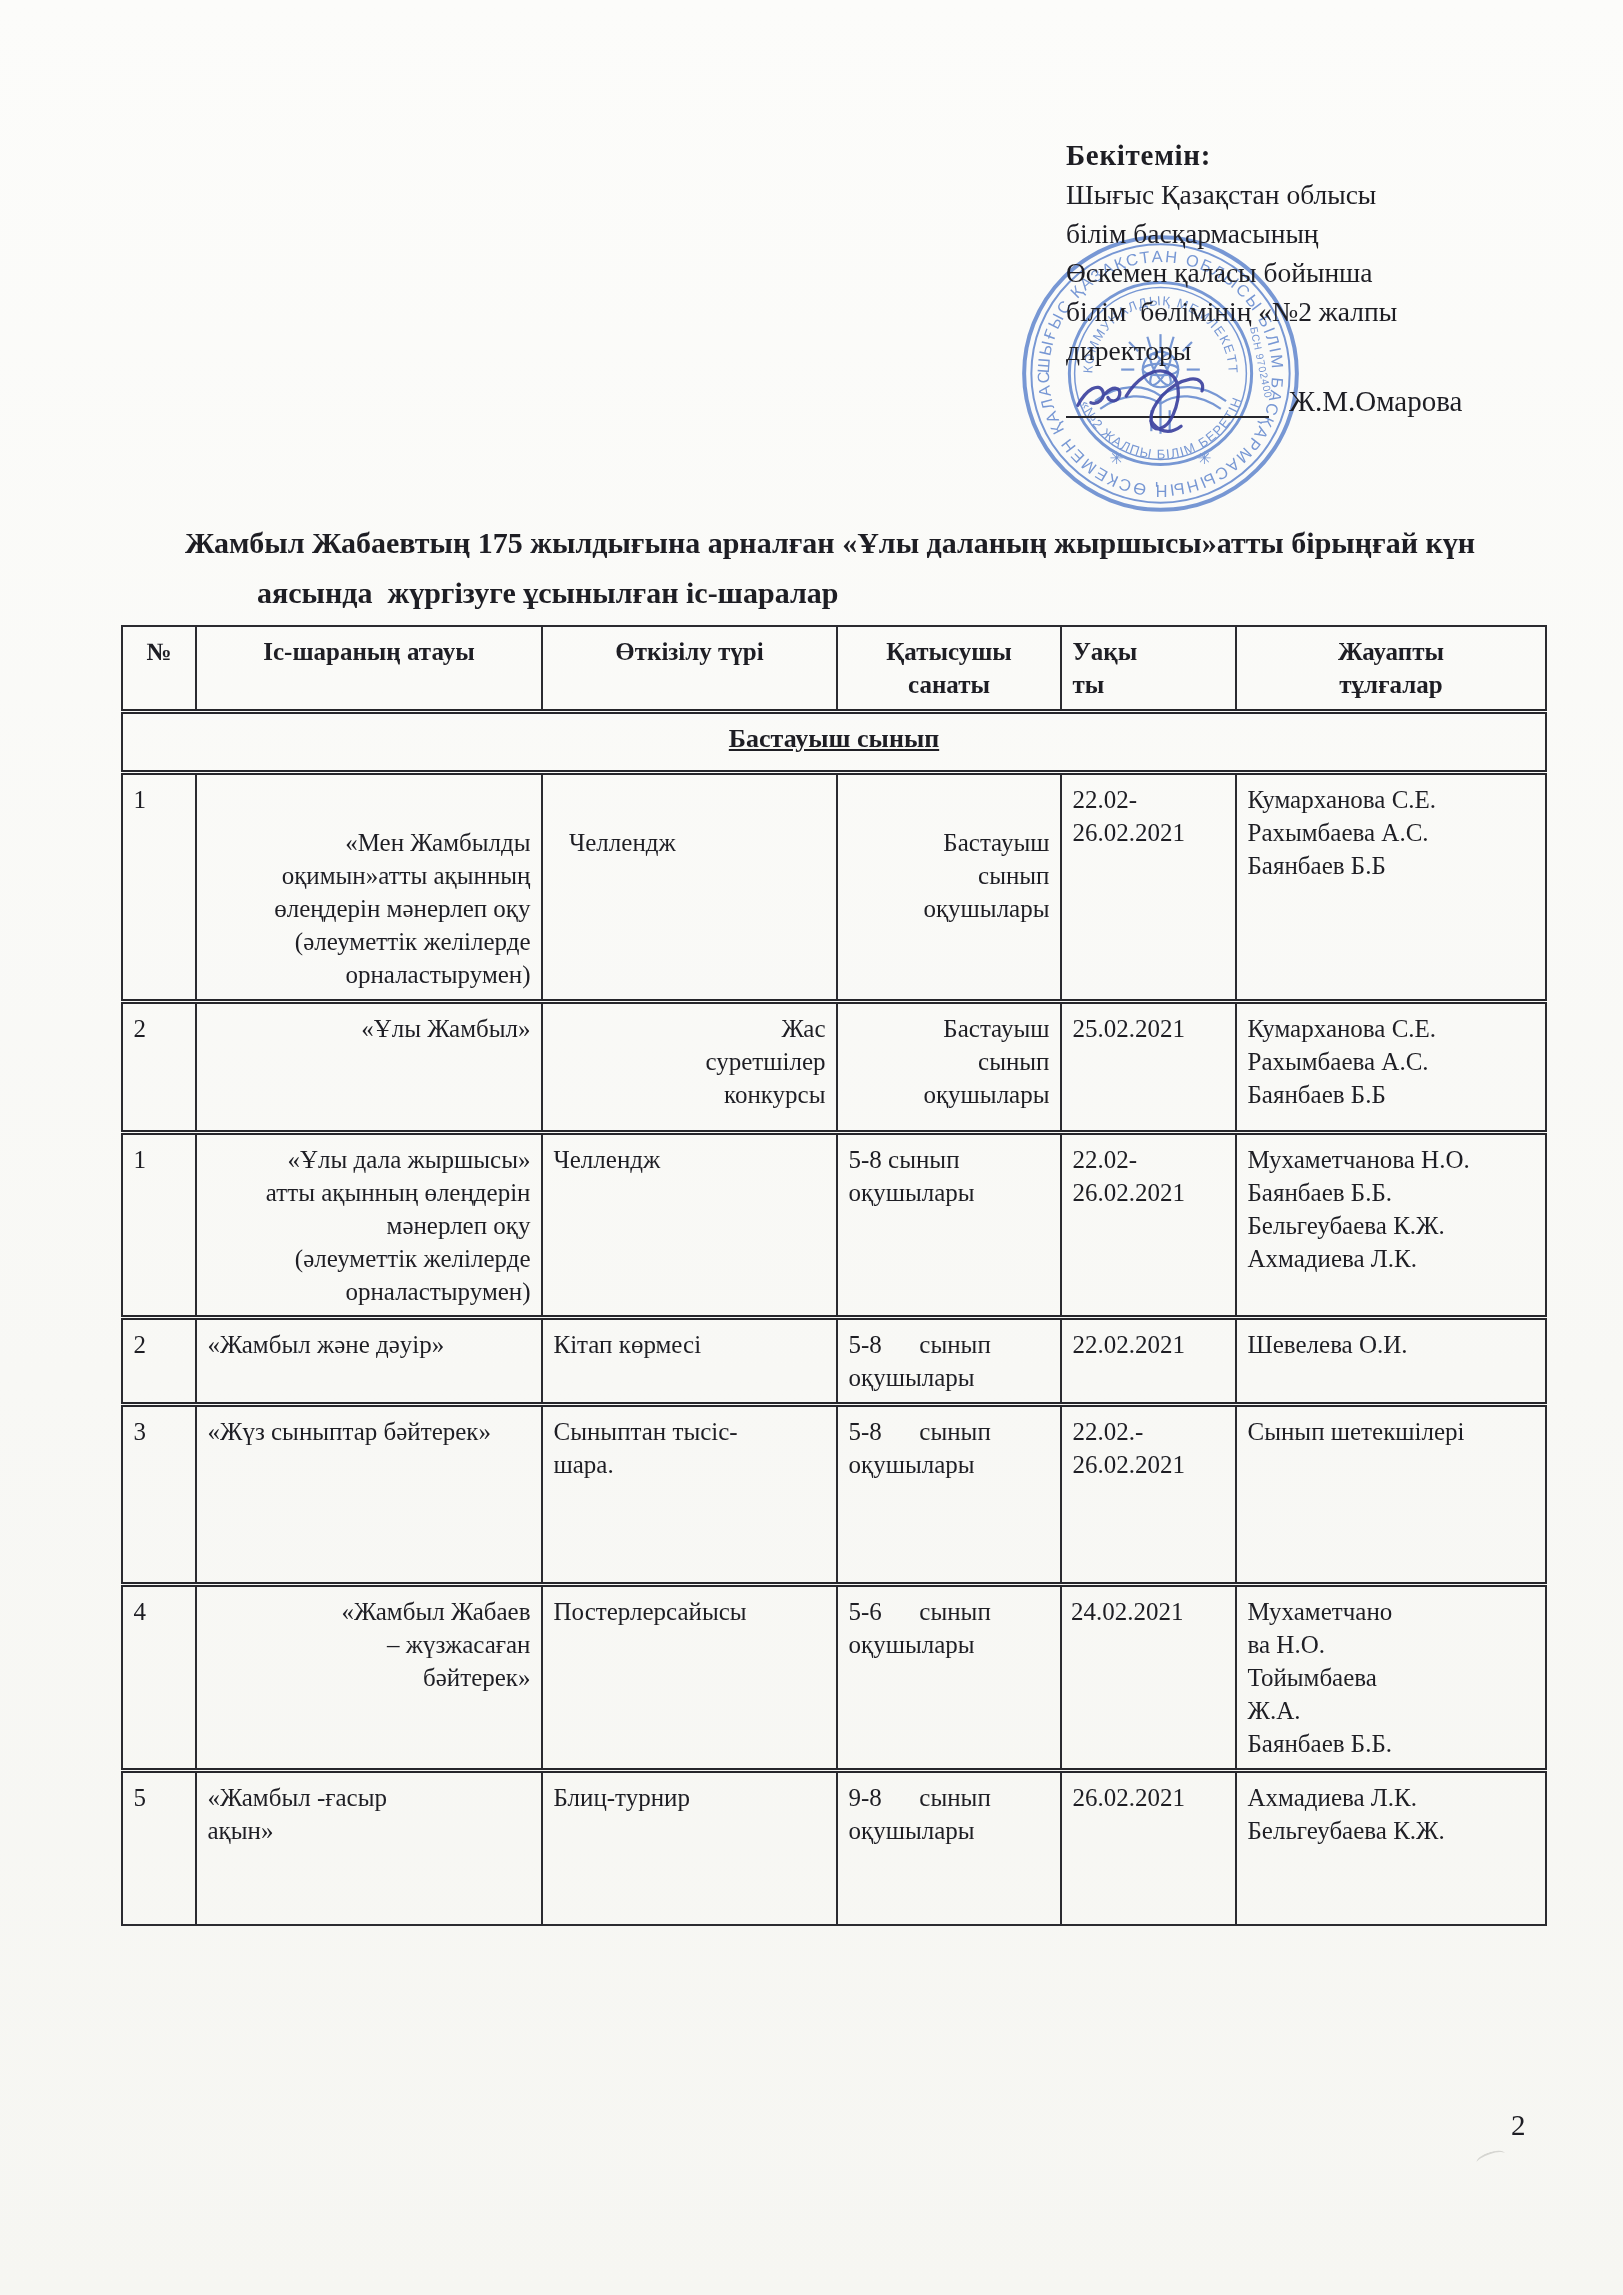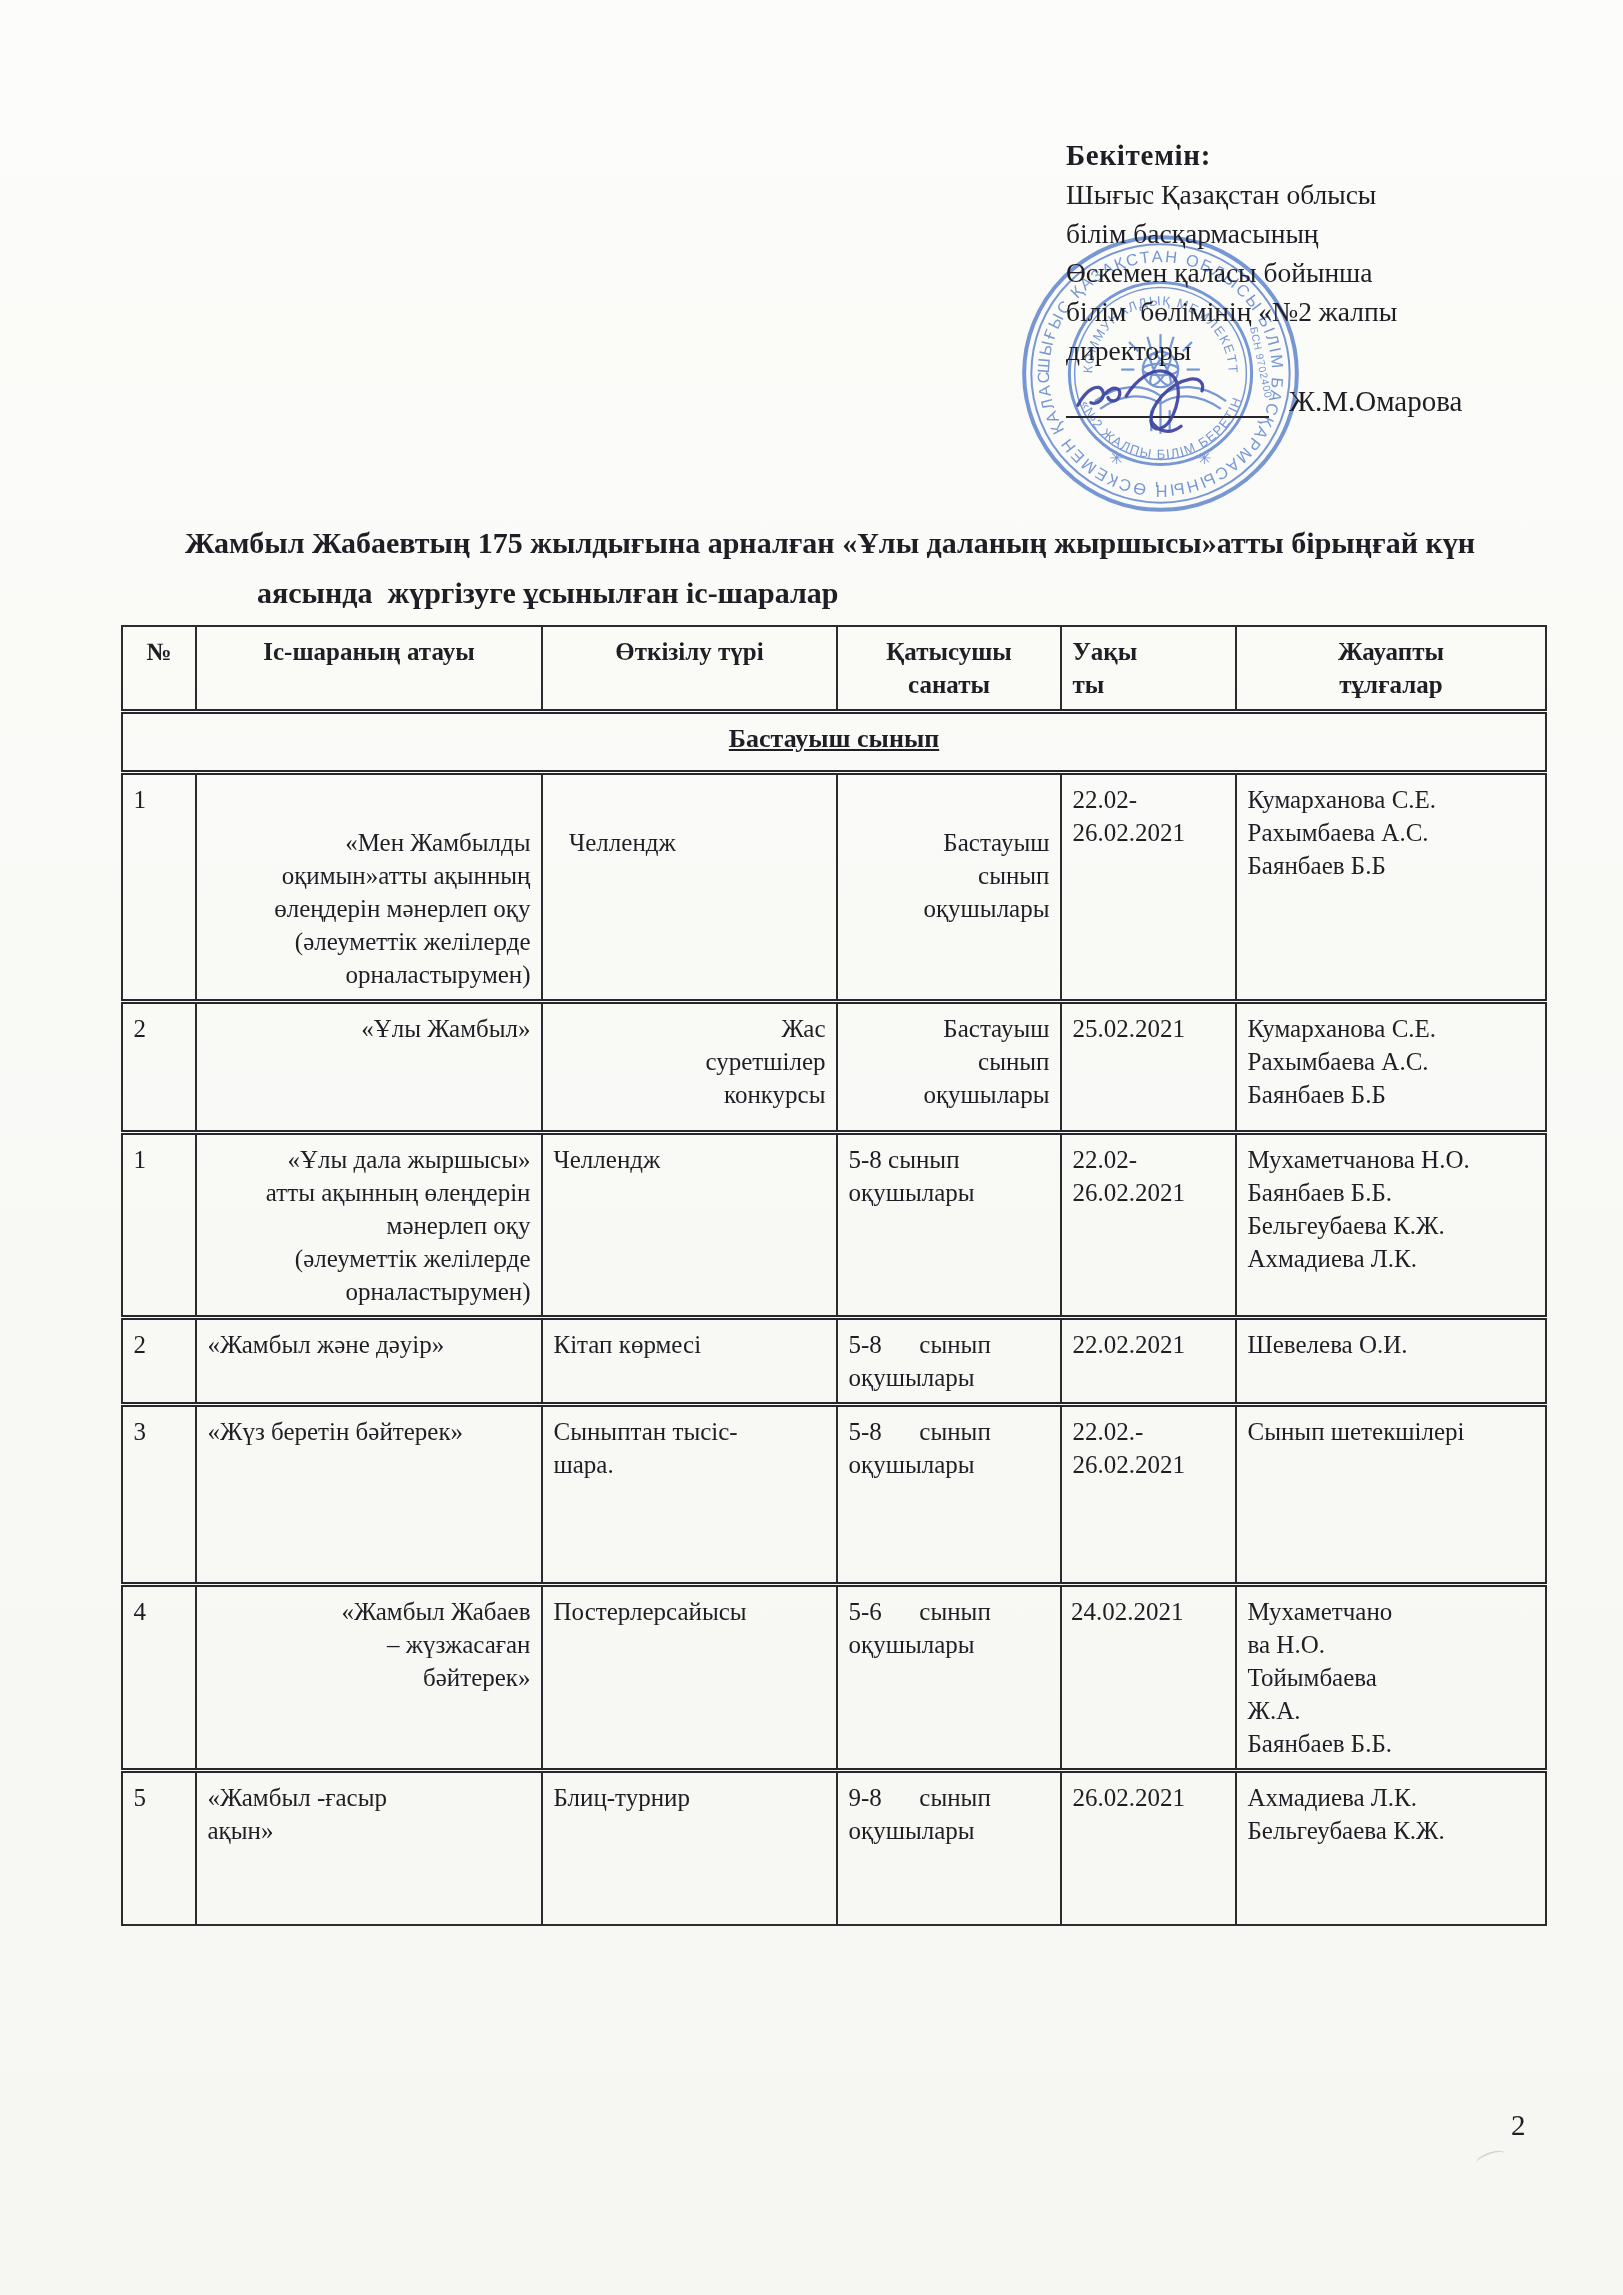--- a/index.html
+++ b/index.html
@@ -235,21 +235,21 @@
         <td class="pre">«Жамбыл және дәуір»</td>
         <td class="pre">Кітап көрмесі</td>
         <td class="pre">5-8      сынып
 оқушылары</td>
         <td class="pre">22.02.2021</td>
         <td class="pre">Шевелева О.И.</td>
       </tr>
 
       <tr class="h-r3 dbl">
         <td class="c-num pre">3</td>
-        <td class="pre">«Жүз беретін бәйтерек»</td>
+        <td class="pre">«Жүз сыныптар бәйтерек»</td>
         <td class="pre">Сыныптан тысіс-
 шара.</td>
         <td class="pre">5-8      сынып
 оқушылары</td>
         <td class="pre">22.02.-
 26.02.2021</td>
         <td class="pre">Сынып шетекшілері</td>
       </tr>
 
       <tr class="h-r4 dbl">

